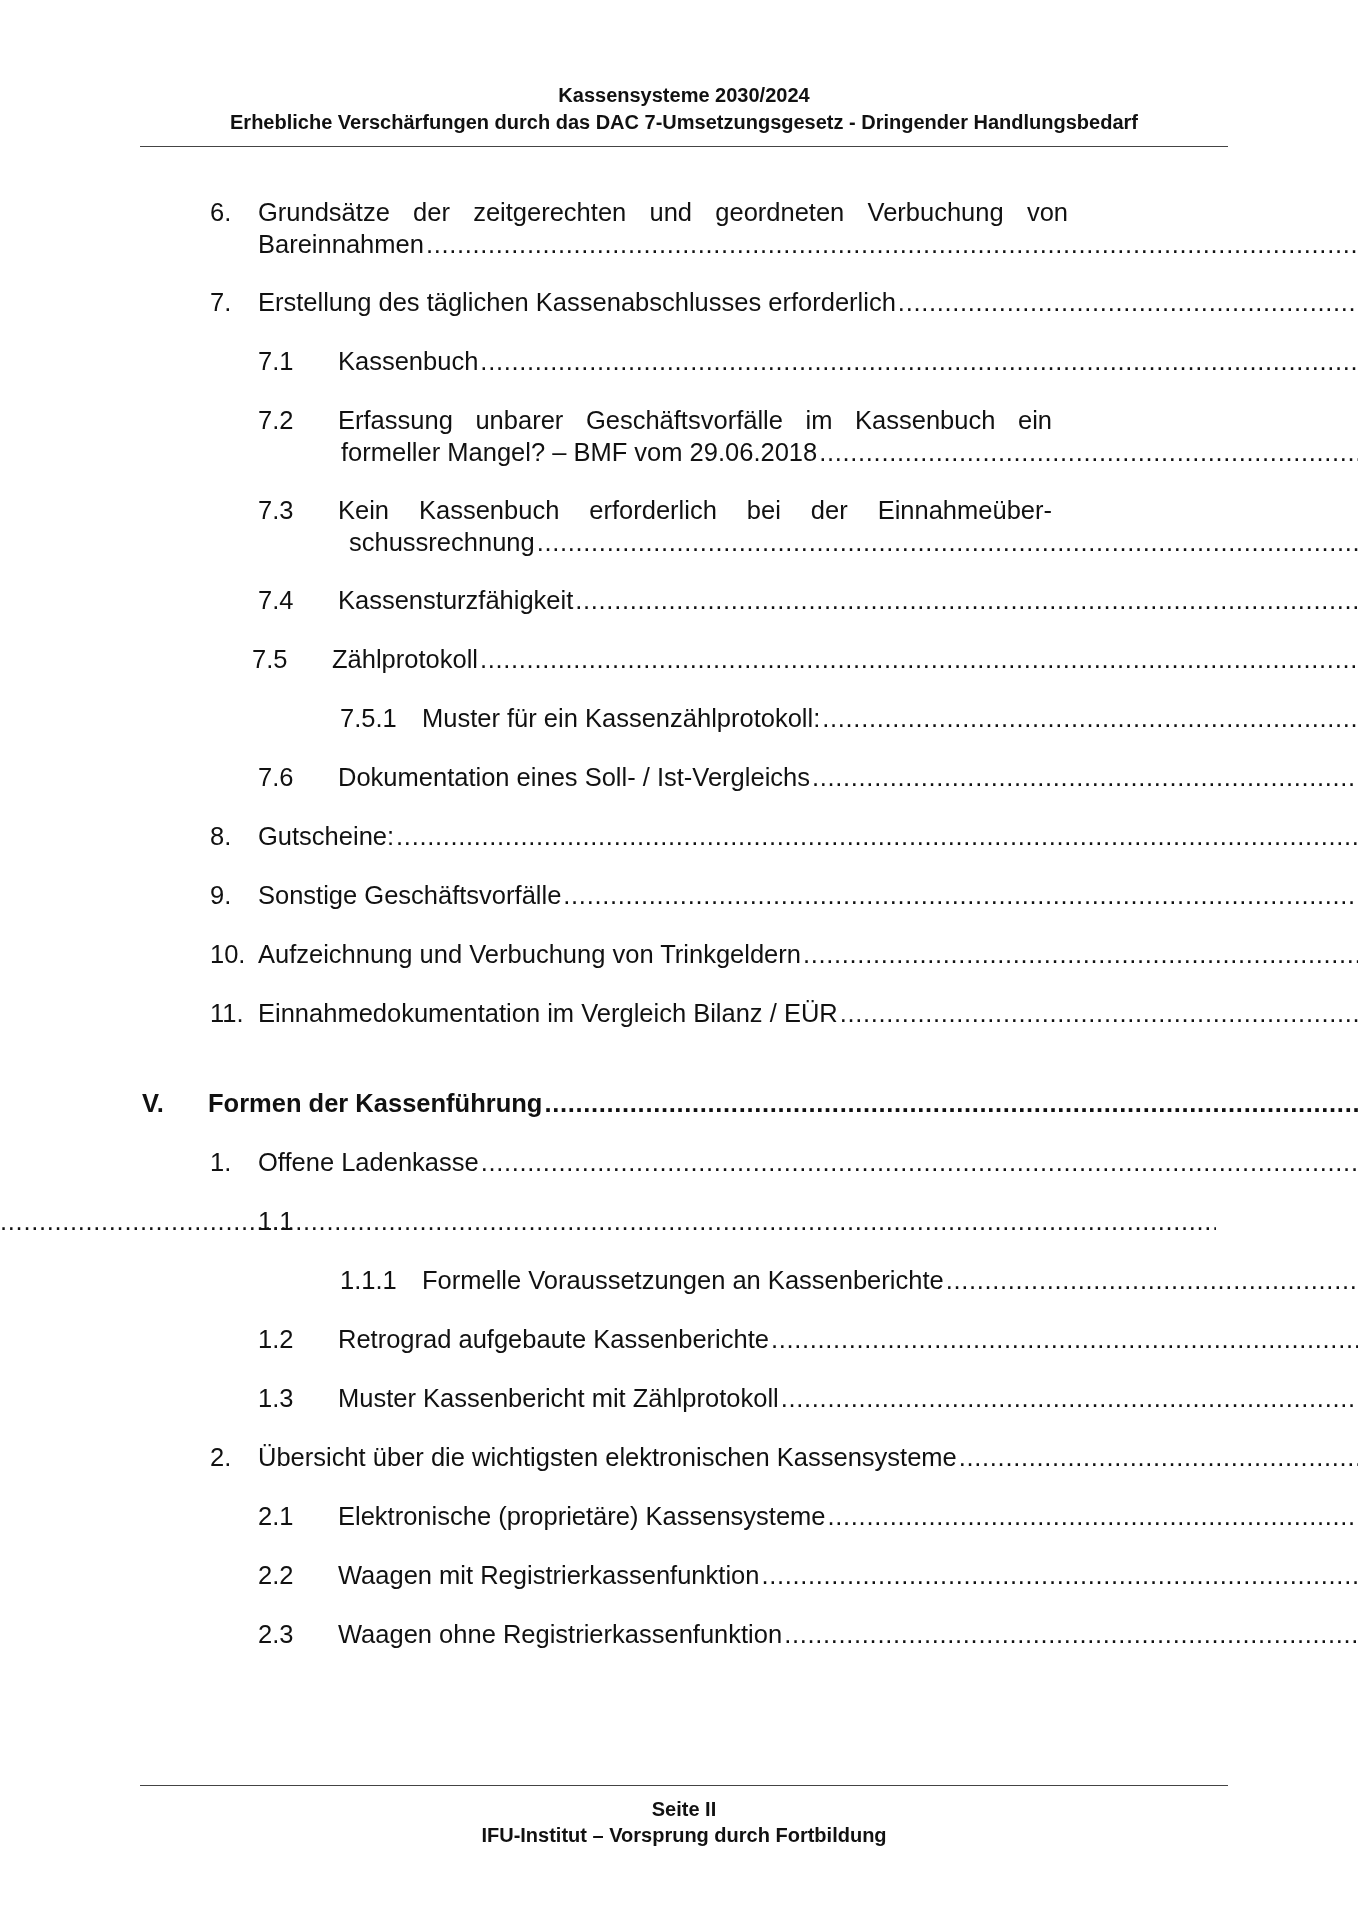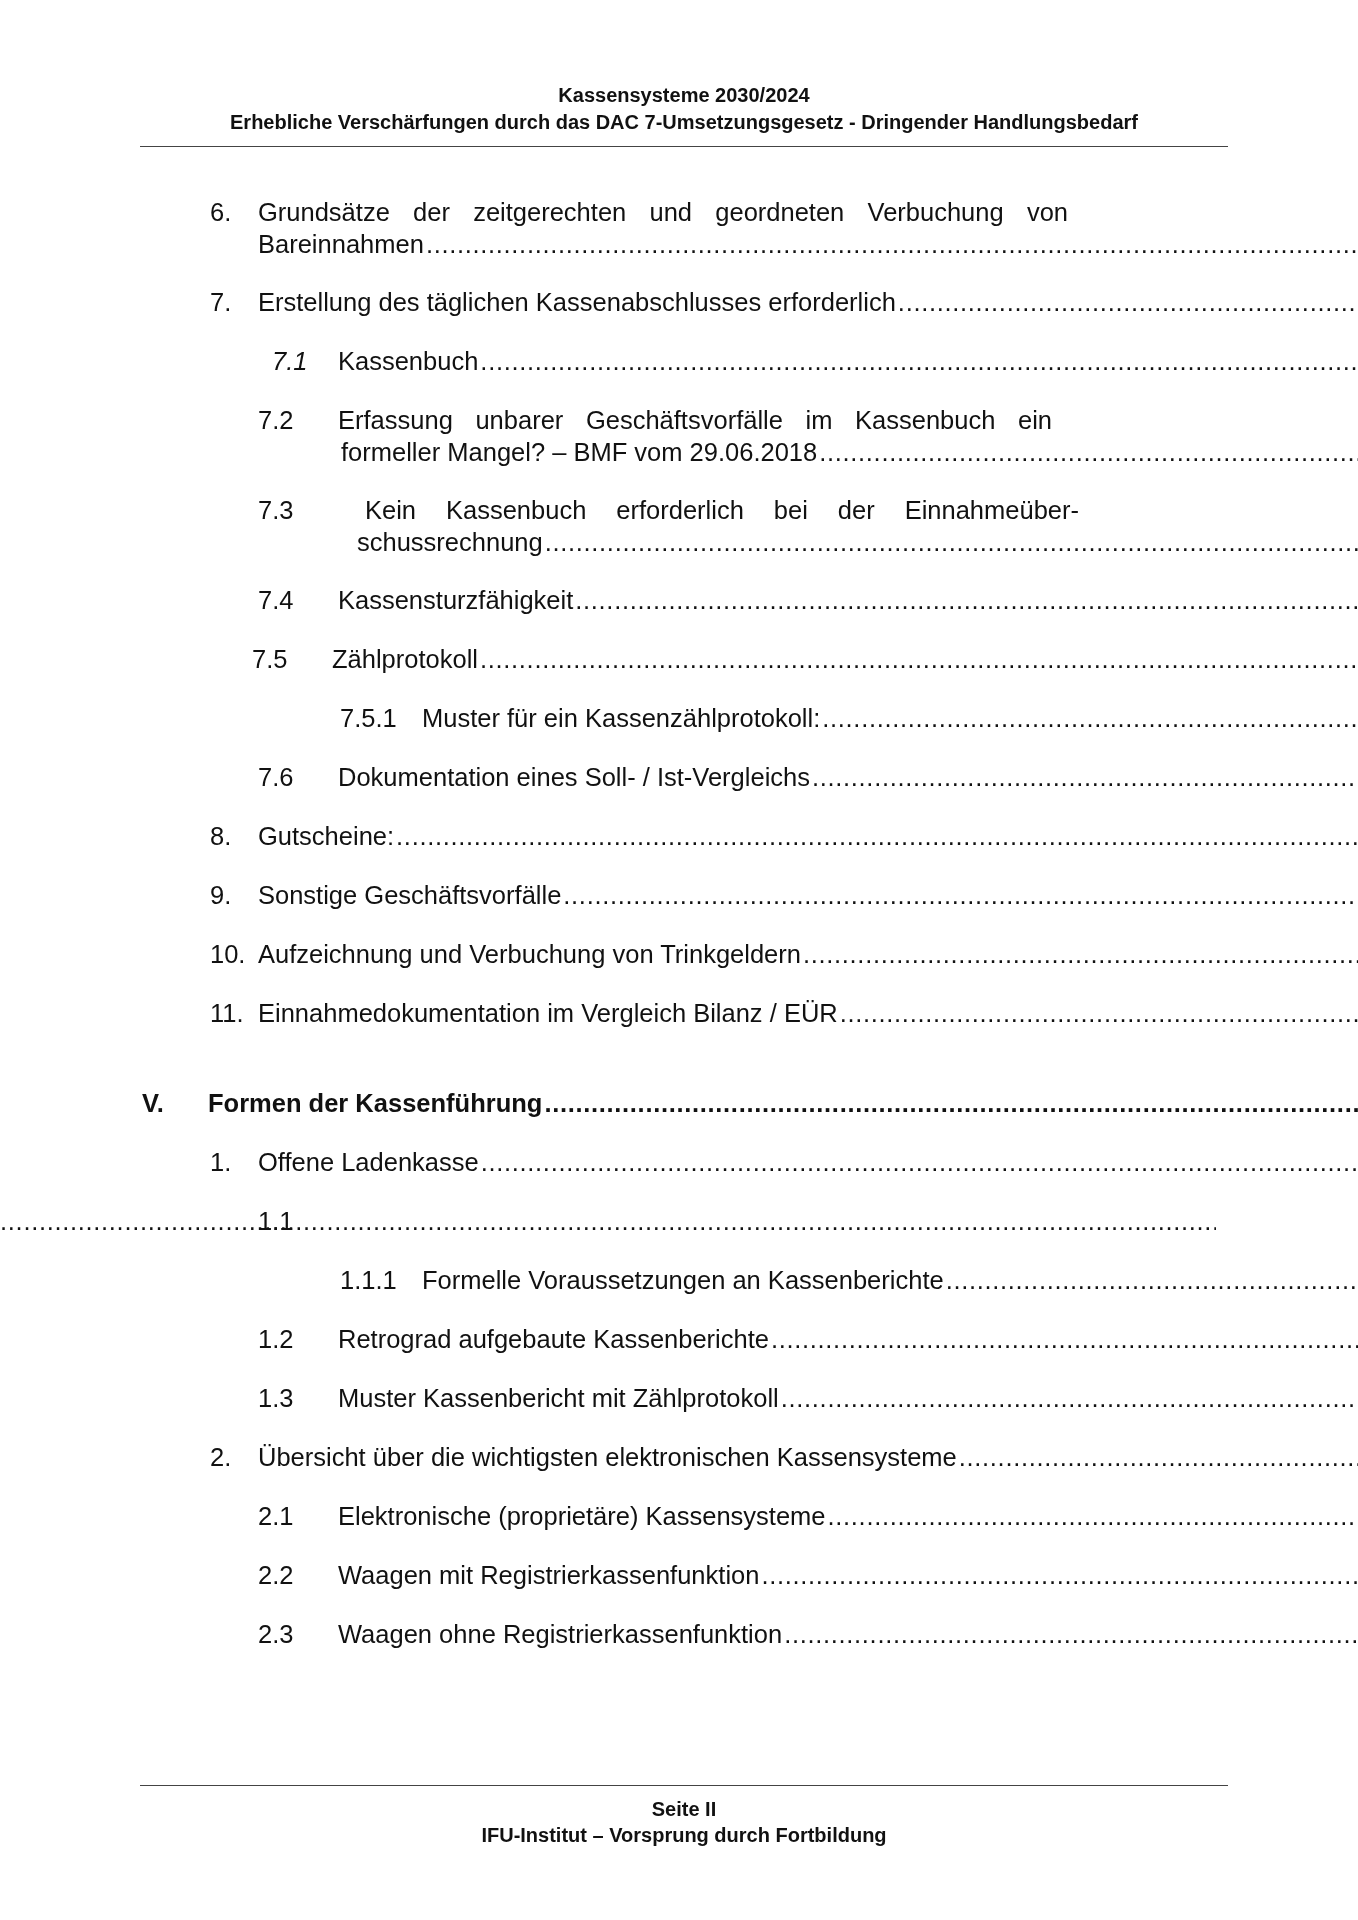--- a/index.html
+++ b/index.html
@@ -65,21 +65,21 @@
     <div class="body" style="margin-left:48px;">
       <div class="lastline">
         <span class="ttext">Erstellung des täglichen Kassenabschlusses erforderlich</span>
         <span class="leader"></span>
 
       </div>
     </div>
   </div>
 
   <div class="entry" style="left:258px; top:345px; width:960px;">
-    <span class="num" style="left:14px;font-style:italic;">7.1</span>
+    <span class="num" style="left:0;">7.1</span>
     <div class="body" style="margin-left:80px;">
       <div class="lastline">
         <span class="ttext">Kassenbuch</span>
         <span class="leader"></span>
 
       </div>
     </div>
   </div>
 
   <div class="entry" style="left:258px; top:404px; width:960px;">
@@ -90,23 +90,23 @@
         <span class="ttext" style="margin-left:3px;">formeller Mangel? – BMF vom 29.06.2018</span>
         <span class="leader"></span>
 
       </div>
     </div>
   </div>
 
   <div class="entry" style="left:258px; top:494px; width:960px;">
     <span class="num" style="left:0;">7.3</span>
     <div class="body" style="margin-left:80px;">
-      <div class="line1" style="width:714px;margin-left:27px;">Kein Kassenbuch erforderlich bei der Einnahmeüber-</div>
-      <div class="lastline">
-        <span class="ttext" style="margin-left:19px;">schussrechnung</span>
+      <div class="line1" style="width:714px;">Kein Kassenbuch erforderlich bei der Einnahmeüber-</div>
+      <div class="lastline">
+        <span class="ttext" style="margin-left:11px;">schussrechnung</span>
         <span class="leader"></span>
 
       </div>
     </div>
   </div>
 
   <div class="entry" style="left:258px; top:584px; width:960px;">
     <span class="num" style="left:0;">7.4</span>
     <div class="body" style="margin-left:80px;">
       <div class="lastline">

